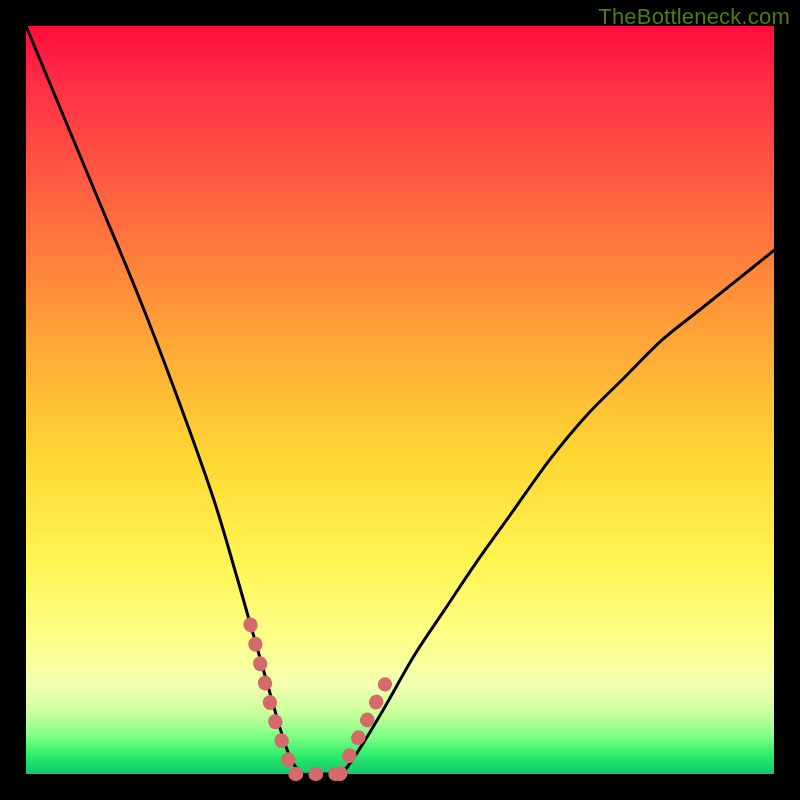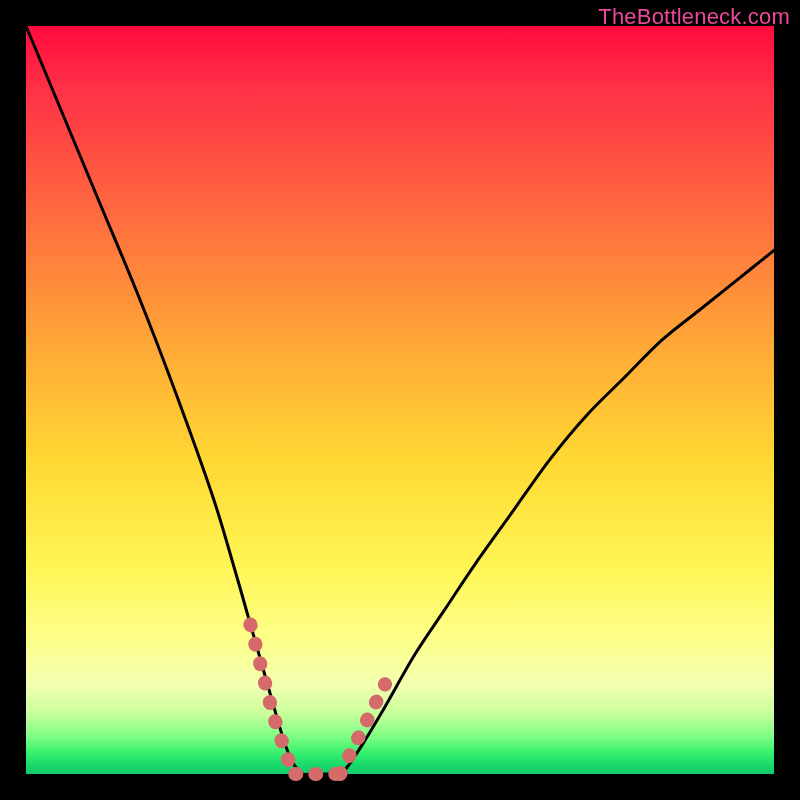--- a/index.html
+++ b/index.html
@@ -40,21 +40,21 @@
       #7dff84 95%,
       #2eec6a 97.5%,
       #17d66b 99%,
       #14c96a 100%
     );
   }
   .watermark {
     position: absolute;
     top: 4px;
     right: 10px;
-    color: #ec4899;
+    color: #4d7c0f;
     font-size: 22px;
     letter-spacing: 0.2px;
     user-select: none;
   }
   svg.curve {
     position: absolute;
     left: 0;
     top: 0;
     width: 748px;
     height: 748px;

